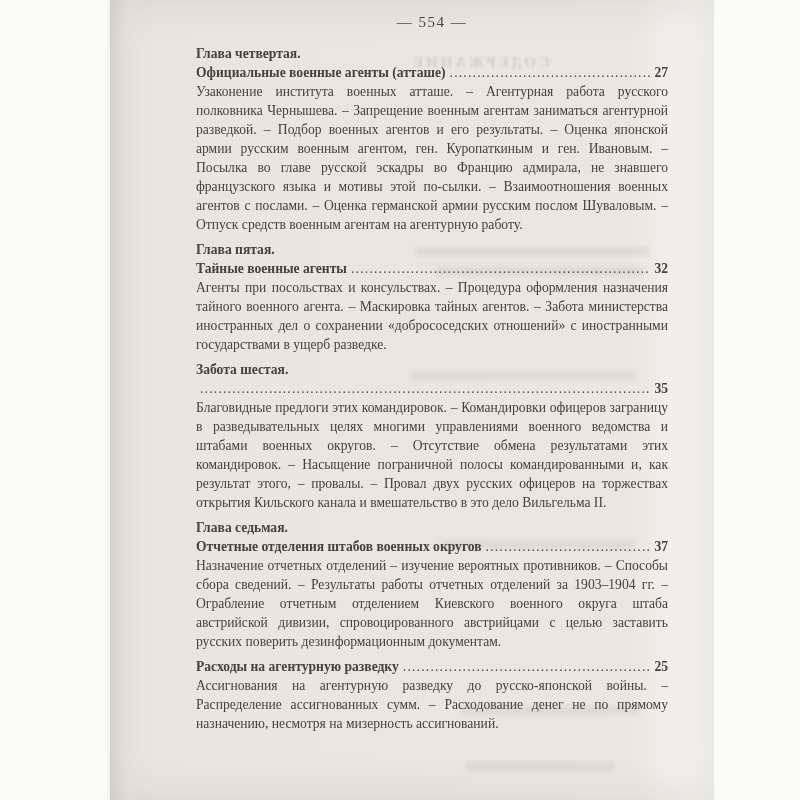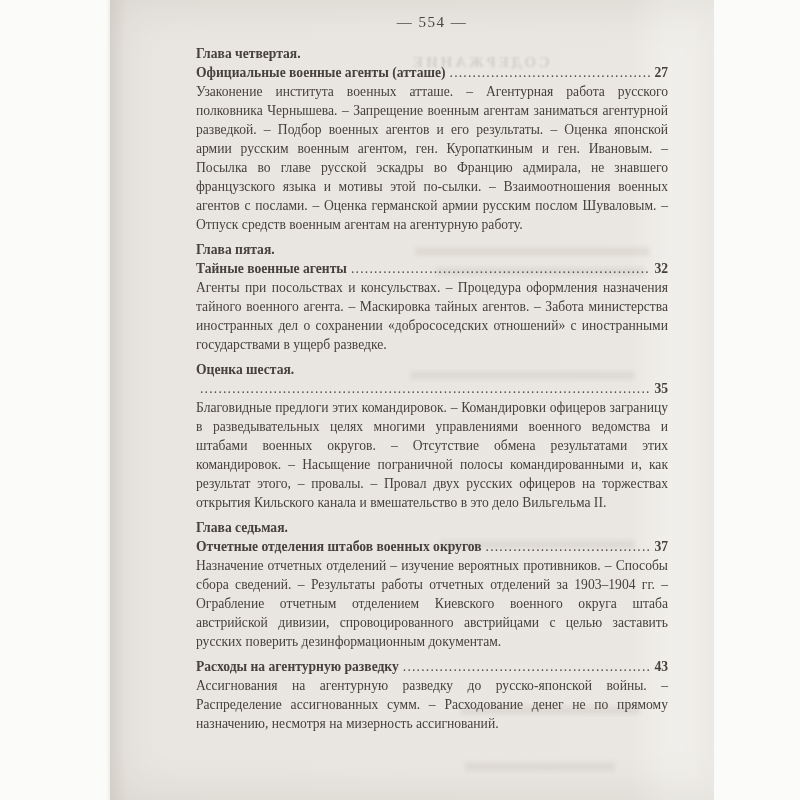--- a/index.html
+++ b/index.html
@@ -113,39 +113,39 @@
         <section class="chapter">
           <div class="ch-label">Глава пятая.</div>
           <div class="ch-title-row">
             <span class="ch-title">Тайные военные агенты</span>
             <span class="leader"></span>
             <span class="ch-page">32</span>
           </div>
           <p class="ch-summary">Агенты при посольствах и консульствах. – Процедура оформления назначения тайного военного агента. – Маскировка тайных агентов. – Забота министерства иностранных дел о сохранении «добрососедских отношений» с иностранными государствами в ущерб разведке.</p>
         </section>
         <section class="chapter">
-          <div class="ch-label">Оценка шестая.</div>
+          <div class="ch-label">Забота шестая.</div>
           <div class="ch-title-row">
             <span class="leader"></span>
             <span class="ch-page">35</span>
           </div>
           <p class="ch-summary">Благовидные предлоги этих командировок. – Командировки офицеров заграницу в разведывательных целях многими управлениями военного ведомства и штабами военных округов. – Отсутствие обмена результатами этих командировок. – Насыщение пограничной полосы командированными и, как результат этого, – провалы. – Провал двух русских офицеров на торжествах открытия Кильского канала и вмешательство в это дело Вильгельма II.</p>
         </section>
         <section class="chapter">
           <div class="ch-label">Глава седьмая.</div>
           <div class="ch-title-row">
             <span class="ch-title">Отчетные отделения штабов военных округов</span>
             <span class="leader"></span>
             <span class="ch-page">37</span>
           </div>
           <p class="ch-summary">Назначение отчетных отделений – изучение вероятных противников. – Способы сбора сведений. – Результаты работы отчетных отделений за 1903–1904 гг. – Ограбление отчетным отделением Киевского военного округа штаба австрийской дивизии, спровоцированного австрийцами с целью заставить русских поверить дезинформационным документам.</p>
         </section>
         <section class="chapter">
           <div class="ch-title-row">
             <span class="ch-title">Расходы на агентурную разведку</span>
             <span class="leader"></span>
-            <span class="ch-page">43</span>
+            <span class="ch-page">25</span>
           </div>
           <p class="ch-summary">Ассигнования на агентурную разведку до русско-японской войны. – Распределение ассигнованных сумм. – Расходование денег не по прямому назначению, несмотря на мизерность ассигнований.</p>
         </section>
       </div>
   </div>
 </div>
 
 </body></html>

